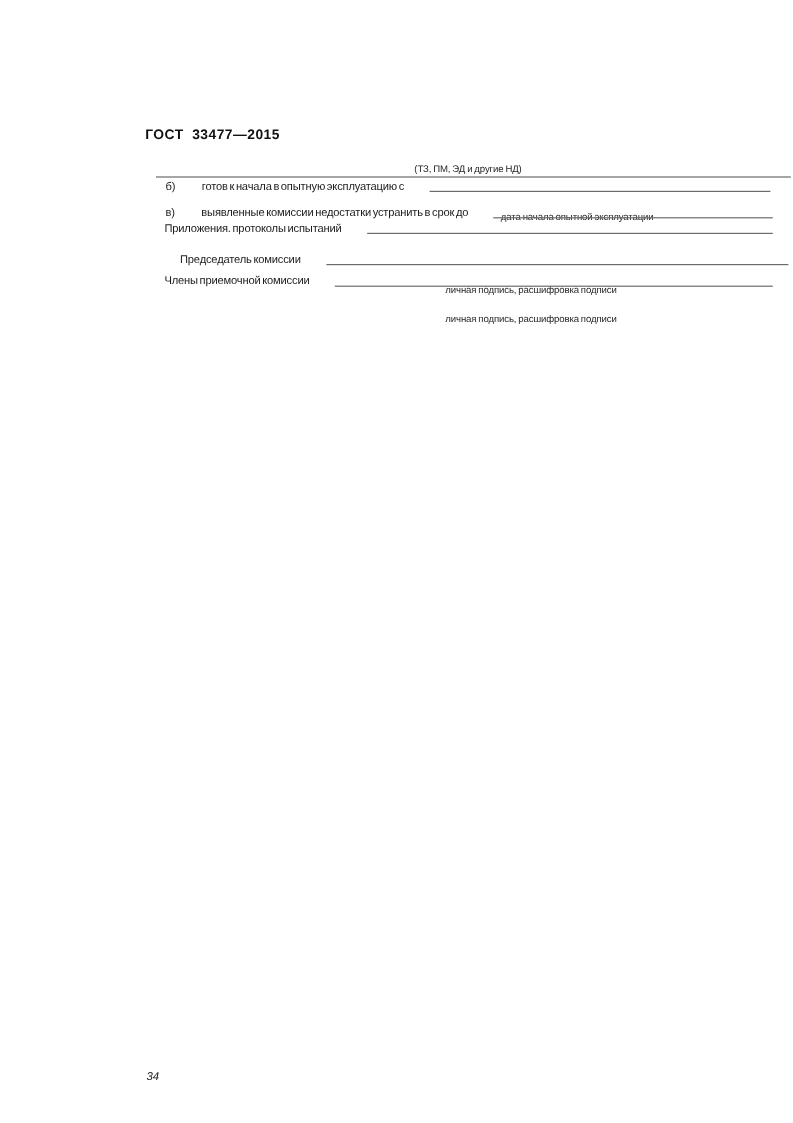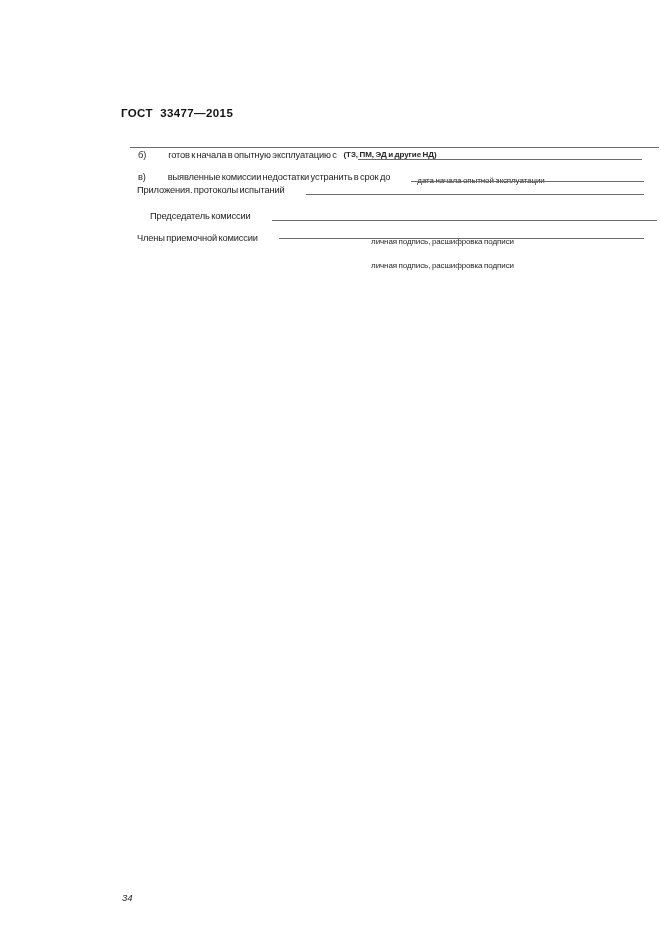--- a/index.html
+++ b/index.html
@@ -46,21 +46,21 @@
     white-space:nowrap;
   }
   .pagenum { font-size:9.5px; color:#1c1c1c;font-style:italic; }
 </style>
 </head>
 <body>
 
 <div class="abs hdr" style="top:62px; left:76px;">ГОСТ  33477—2015</div>
 
 <div class="abs hline" style="top:95px; left:85px; width:529px; height:8px;"></div>
-<div class="abs cap" style="top:105px; left:255px; width:180px;font-weight:bold;">(ТЗ, ПМ, ЭД и другие НД)</div>
+<div class="abs cap" style="top:91px; left:255px; width:180px;">(ТЗ, ПМ, ЭД и другие НД)</div>
 
 <div class="abs row" style="top:118px; left:78px; width:534px;">
   <span class="lbl">б)</span>
   <span>готов к начала в опытную эксплуатацию с</span>
   <span class="fill-line"></span>
 </div>
 <div class="abs cap" style="top:131px; left:341px; width:190px;text-align:center;">дата начала опытной эксплуатации</div>
 
 <div class="abs row" style="top:140px; left:78px; width:536px;">
   <span class="lbl">в)</span>
@@ -72,19 +72,19 @@
   <span>Приложения. протоколы испытаний</span>
   <span class="fill-line"></span>
 </div>
 
 <div class="abs row" style="top:179px; left:90px; width:537px;">
   <span>Председатель комиссии</span>
   <span class="fill-line"></span>
 </div>
 <div class="abs cap" style="top:192px; left:300px; width:195px;">личная подпись, расшифровка подписи</div>
 
-<div class="abs row" style="top:187px; left:77px; width:537px;align-items:center;">
+<div class="abs row" style="top:197px; left:77px; width:537px;">
   <span>Члены приемочной комиссии</span>
   <span class="fill-line"></span>
 </div>
 <div class="abs cap" style="top:216px; left:300px; width:195px;">личная подпись, расшифровка подписи</div>
 
 <div class="abs pagenum" style="top:847px; left:77px;">34</div>
 
 </body></html>

